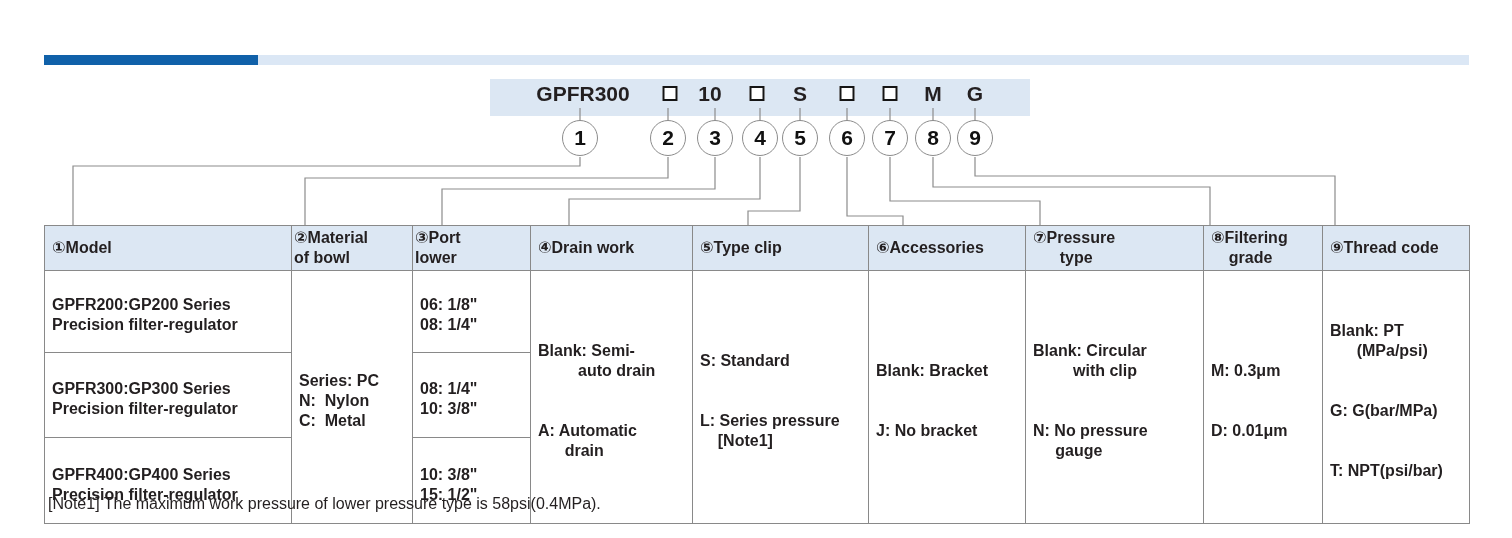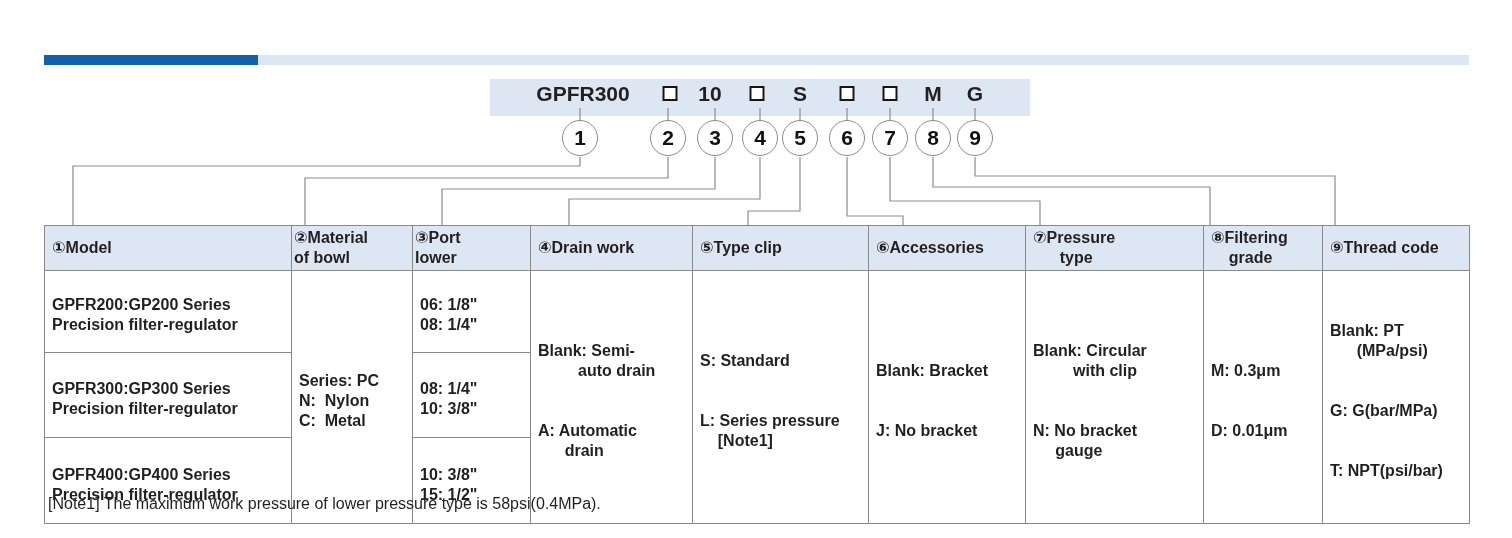--- a/index.html
+++ b/index.html
@@ -142,21 +142,21 @@
           <div class="entry">L: Series pressure
     [Note1]</div>
         </td>
         <td rowspan="3">
           <div class="entry">Blank: Bracket</div>
           <div class="entry">J: No bracket</div>
         </td>
         <td rowspan="3">
           <div class="entry">Blank: Circular
          with clip</div>
-          <div class="entry">N: No bracket
+          <div class="entry">N: No pressure
      gauge</div>
         </td>
         <td rowspan="3">
           <div class="entry">M: 0.3μm</div>
           <div class="entry">D: 0.01μm</div>
         </td>
         <td rowspan="3">
           <div class="entry">Blank: PT
       (MPa/psi)</div>
           <div class="entry">G: G(bar/MPa)</div>

